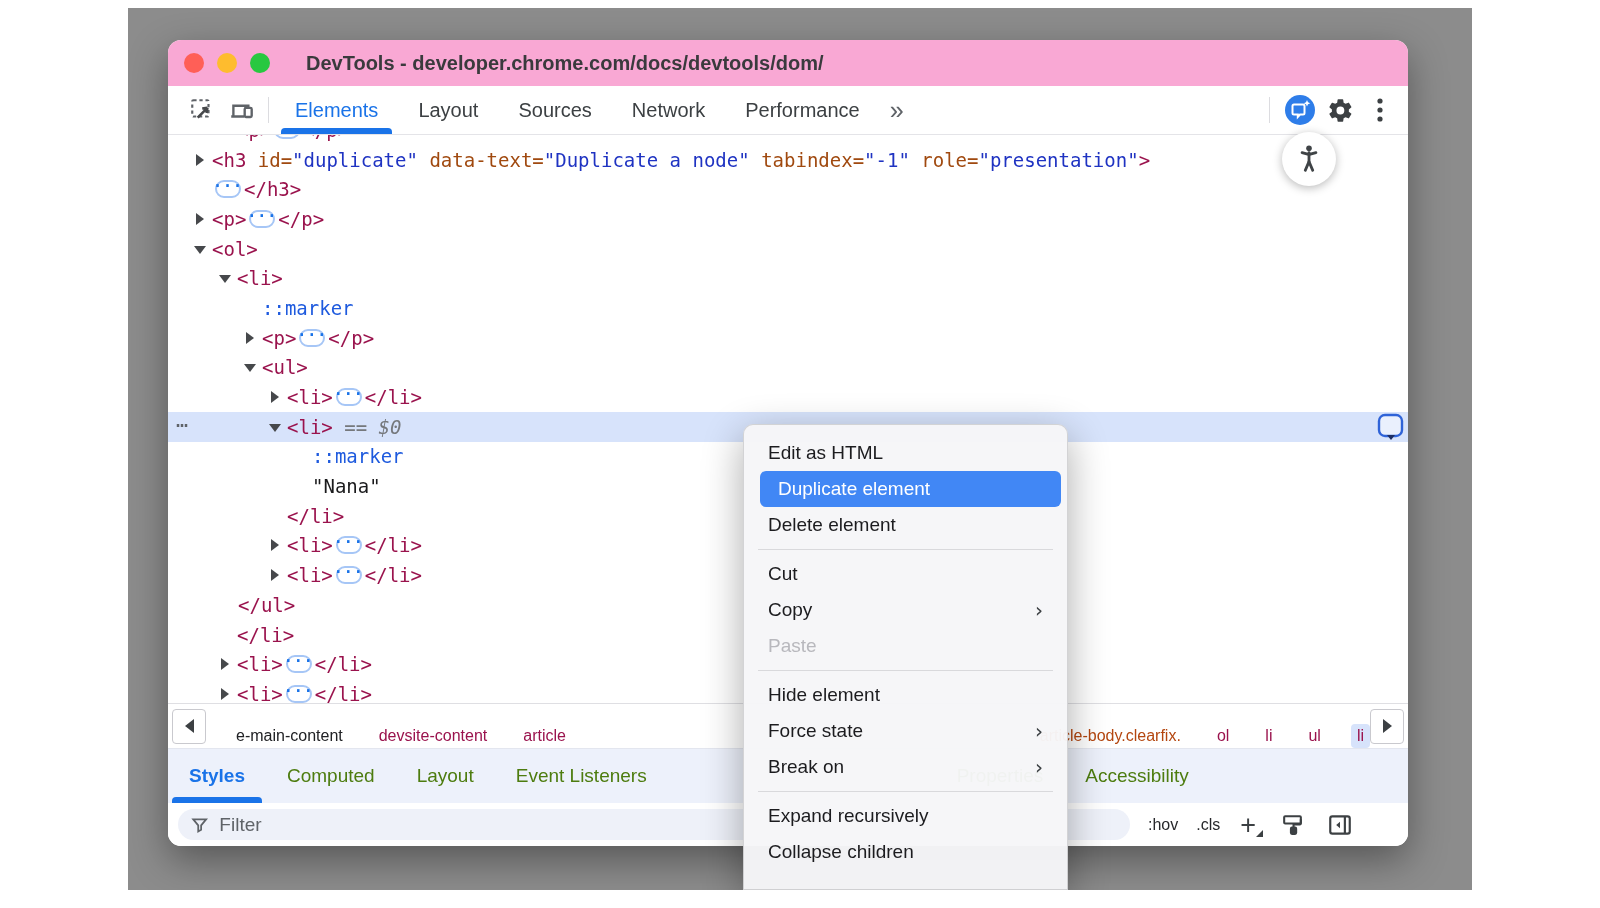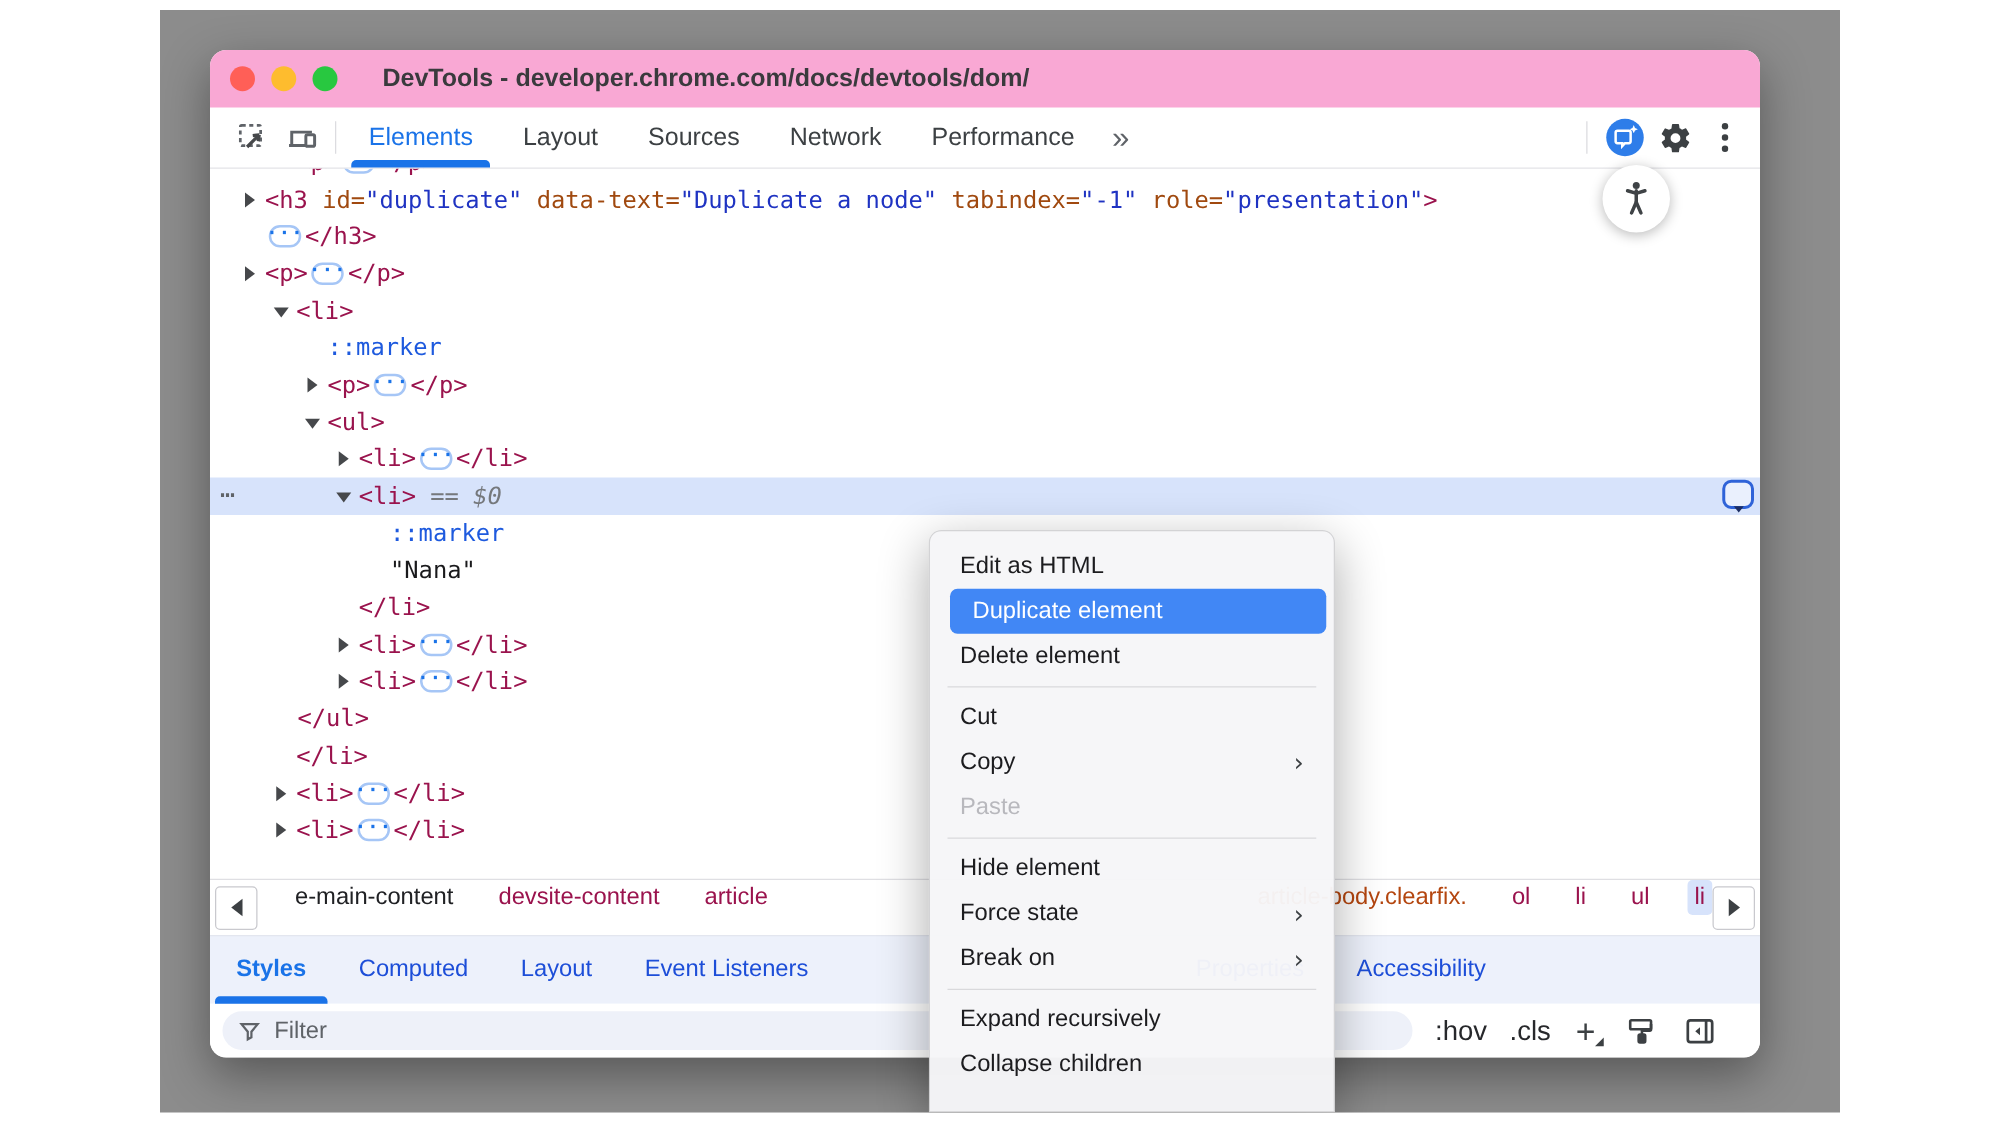--- a/index.html
+++ b/index.html
@@ -44,39 +44,39 @@
   .pill{display:inline-flex;align-items:center;justify-content:center;width:26px;height:18px;border:2px solid #a6c6f6;
     border-radius:10px;background:#fff;margin:0 3px;color:var(--accent);font-size:15px;letter-spacing:1px;line-height:10px;flex:0 0 26px;cursor:pointer;}
   .pill::after{content:"\00B7\00B7\00B7";font-weight:bold;margin-top:-6px;}
   .gutterdots{position:absolute;left:8px;top:50%;transform:translateY(-58%);color:#5f6368;font-size:20px;letter-spacing:1px;}
   .rowbadge{position:absolute;right:3px;top:1px;width:29px;height:28px;cursor:pointer;}
   
   .crumbbar{height:45px;border-top:1px solid #dfdfe3;display:flex;align-items:center;background:#fff;padding:0 4px;}
   .navbtn{width:34px;height:35px;border:1px solid #c9c9ce;border-radius:4px;background:#fff;display:flex;align-items:center;justify-content:center;cursor:pointer;flex:0 0 34px;}
   .tri-l{border-right:9px solid #3c4043;border-top:7px solid transparent;border-bottom:7px solid transparent;}
   .tri-r{border-left:9px solid #3c4043;border-top:7px solid transparent;border-bottom:7px solid transparent;}
-  .crumbs{display:flex;align-items:flex-start;flex:1;height:100%;overflow:hidden;font-size:19px;}
+  .crumbs{display:flex;align-items:flex-end;flex:1;height:100%;overflow:hidden;font-size:16px;}
   .crumb{margin-left:24px;white-space:pre;cursor:pointer;padding:3px 6px;border-radius:4px;}
   .crumb.k-custom{color:#202124;}
   .crumb.k-tag{color:var(--tag);}
   .crumb.k-class{color:var(--crumbclass);}
   .crumb.selected{background:var(--selrow);}
   .crumbspacer{flex:1;}
   
   .tabsbar{height:55px;background:#edf1fb;display:flex;align-items:stretch;border-top:1px solid #e3e6ef;}
-  .ptab{display:flex;align-items:center;padding:0 21px;font-size:19px;color:#1d4ed8;position:relative;cursor:pointer;white-space:pre;}
+  .ptab{display:flex;align-items:center;padding:0 21px;font-size:19px;color:#4d7c0f;position:relative;cursor:pointer;white-space:pre;}
   .ptab.active{color:var(--accent);font-weight:bold;}
   .ptab.active::after{content:"";position:absolute;left:4px;right:4px;bottom:0;height:6px;background:var(--accent);border-radius:4px 4px 0 0;}
   .ptabspacer{width:268px;}
   
   .filterbar{height:43px;background:#fff;display:flex;align-items:center;padding:0 10px;}
   .filterpill{flex:0 0 952px;height:31px;background:#eef1f9;border-radius:16px;display:flex;align-items:center;padding:0 12px;}
   .filterpill input{border:none;outline:none;background:transparent;font-size:19px;color:#3c4043;margin-left:10px;width:100%;font-family:"Liberation Sans",sans-serif;}
   .filterpill input::placeholder{color:#5f6368;opacity:1;}
-  .fctl{display:flex;align-items:center;margin-left:18px;font-size:22px;color:#27282b;cursor:pointer;}
+  .fctl{display:flex;align-items:center;margin-left:18px;font-size:16px;color:#27282b;cursor:pointer;}
   .pluswrap{position:relative;font-size:27px;font-weight:300;color:#3c4043;margin-left:20px;cursor:pointer;line-height:20px;}
   .pluswrap::after{content:"";position:absolute;right:-7px;bottom:-2px;border-left:7px solid transparent;border-bottom:7px solid #3c4043;}
   
   .menu{position:absolute;left:615px;top:416px;width:325px;height:466px;background:rgba(246,246,248,.97);
     border:1px solid rgba(0,0,0,.14);border-radius:10px 10px 0 0;box-shadow:0 12px 40px rgba(0,0,0,.33);
     padding-top:10px;overflow:hidden;z-index:50;}
   .mitem{height:36px;display:flex;align-items:center;padding:0 18px;margin:0 6px;border-radius:6px;font-size:19px;color:#1c1c1f;cursor:pointer;}
   .mitem .grow{flex:1;}
   .mitem.hi{background:var(--menuhi);color:#fff;margin-left:16px;}
   .mitem.dis{color:#b8b8bd;}
@@ -146,20 +146,21 @@
           </svg>
         </span>
       </div>
     </div>
 
     <div class="tree" id="dom-tree">
         <div class="trow" style="padding-left: 51px; margin-top: -20px;"><span class="arrow"></span><span class="tok-tag">&lt;p&gt;</span><span class="pill"></span><span class="tok-tag">&lt;/p&gt;</span></div>
         <div class="trow" style="padding-left: 26px;"><span class="arrow r"></span><span class="tok-tag">&lt;h3</span><span class="tok-attr"> id=</span><span class="tok-val">"duplicate"</span><span class="tok-attr"> data-text=</span><span class="tok-val">"Duplicate a node"</span><span class="tok-attr"> tabindex=</span><span class="tok-val">"-1"</span><span class="tok-attr"> role=</span><span class="tok-val">"presentation"</span><span class="tok-tag">&gt;</span></div>
         <div class="trow" style="padding-left: 26px;"><span class="arrow"></span><span class="pill"></span><span class="tok-tag">&lt;/h3&gt;</span></div>
         <div class="trow" style="padding-left: 26px;"><span class="arrow r"></span><span class="tok-tag">&lt;p&gt;</span><span class="pill"></span><span class="tok-tag">&lt;/p&gt;</span></div>
+        <div class="trow" style="padding-left: 26px;"><span class="arrow d"></span><span class="tok-tag">&lt;ol&gt;</span></div>
         <div class="trow" style="padding-left: 51px;"><span class="arrow d"></span><span class="tok-tag">&lt;li&gt;</span></div>
         <div class="trow" style="padding-left: 76px;"><span class="arrow"></span><span class="tok-pseudo">::marker</span></div>
         <div class="trow" style="padding-left: 76px;"><span class="arrow r"></span><span class="tok-tag">&lt;p&gt;</span><span class="pill"></span><span class="tok-tag">&lt;/p&gt;</span></div>
         <div class="trow" style="padding-left: 76px;"><span class="arrow d"></span><span class="tok-tag">&lt;ul&gt;</span></div>
         <div class="trow" style="padding-left: 101px;"><span class="arrow r"></span><span class="tok-tag">&lt;li&gt;</span><span class="pill"></span><span class="tok-tag">&lt;/li&gt;</span></div>
         <div class="trow selected" style="padding-left: 101px;"><span class="arrow d"></span><span class="tok-tag">&lt;li&gt;</span><span class="tok-eq"> == </span><span class="tok-dollar">$0</span><span class="gutterdots">⋯</span><span class="rowbadge"><svg width="29" height="28" viewBox="0 0 29 28">
               <rect x="3" y="2" width="23" height="21" rx="6" fill="#eaf0fd" stroke="#2f63d8" stroke-width="2.4"></rect>
               <path d="M11 22 h8 l-4 5 z" fill="#1d2e63"></path>
             </svg></span></div>
         <div class="trow" style="padding-left: 126px;"><span class="arrow"></span><span class="tok-pseudo">::marker</span></div>

